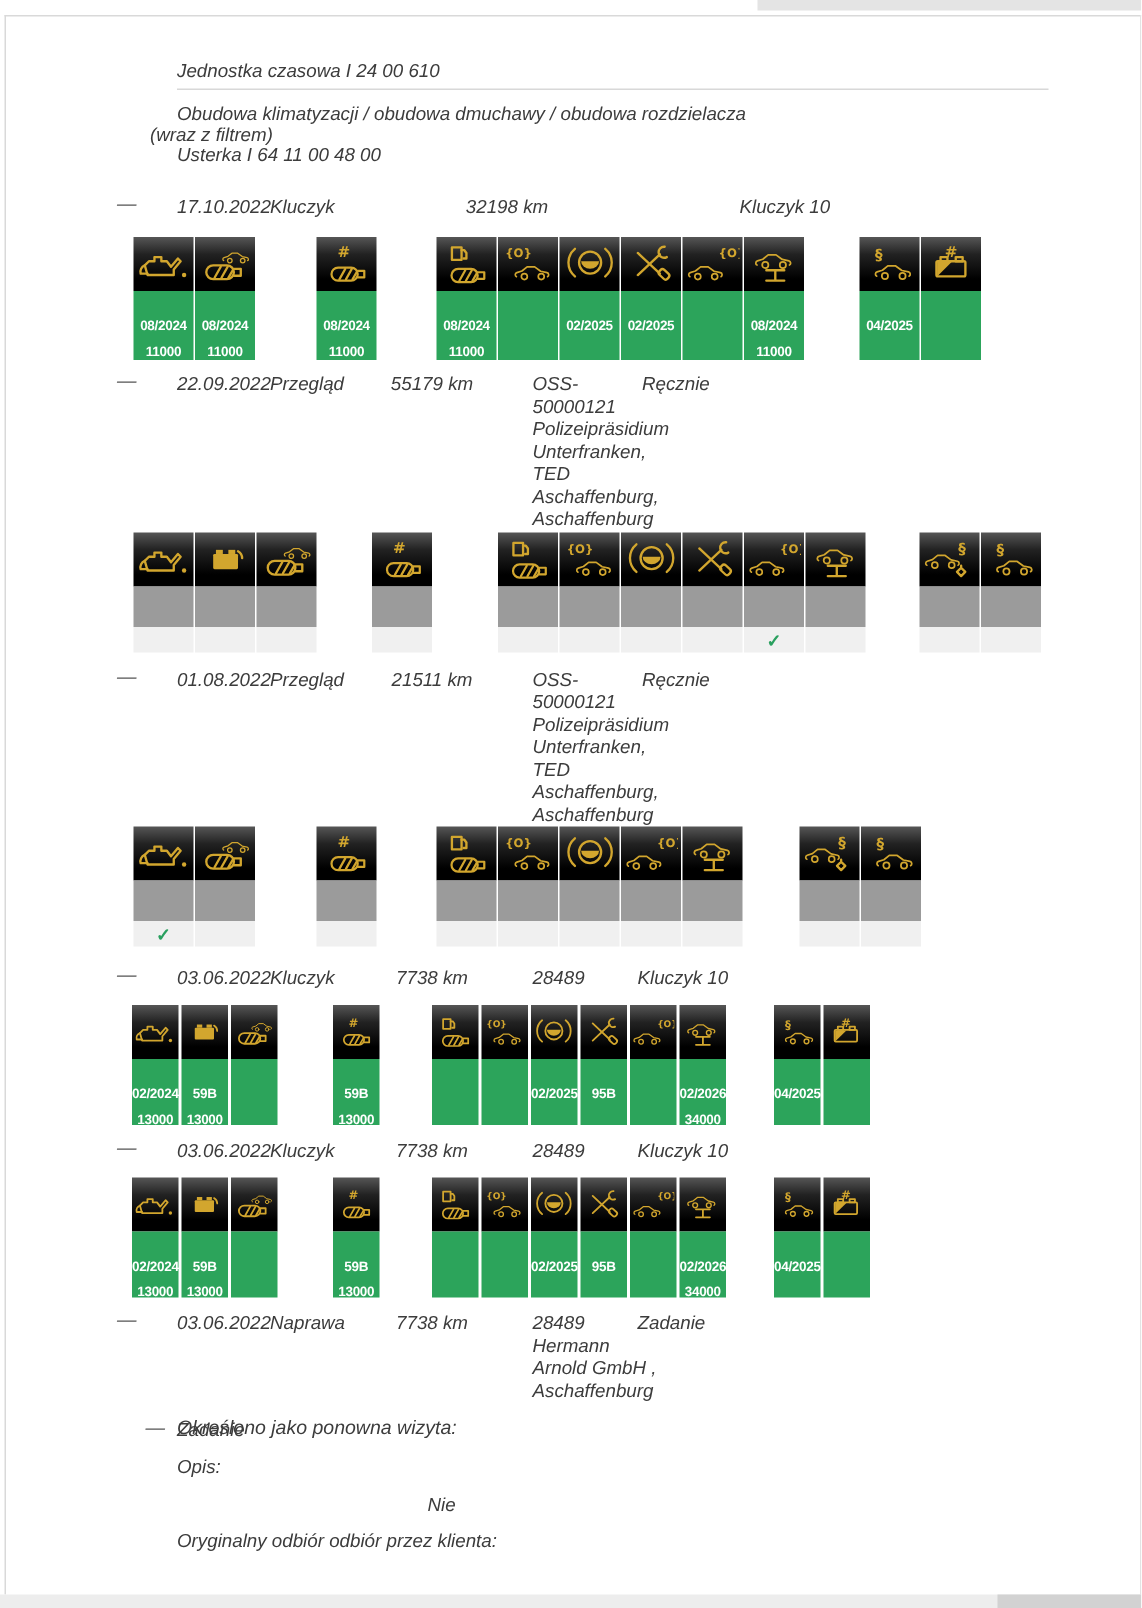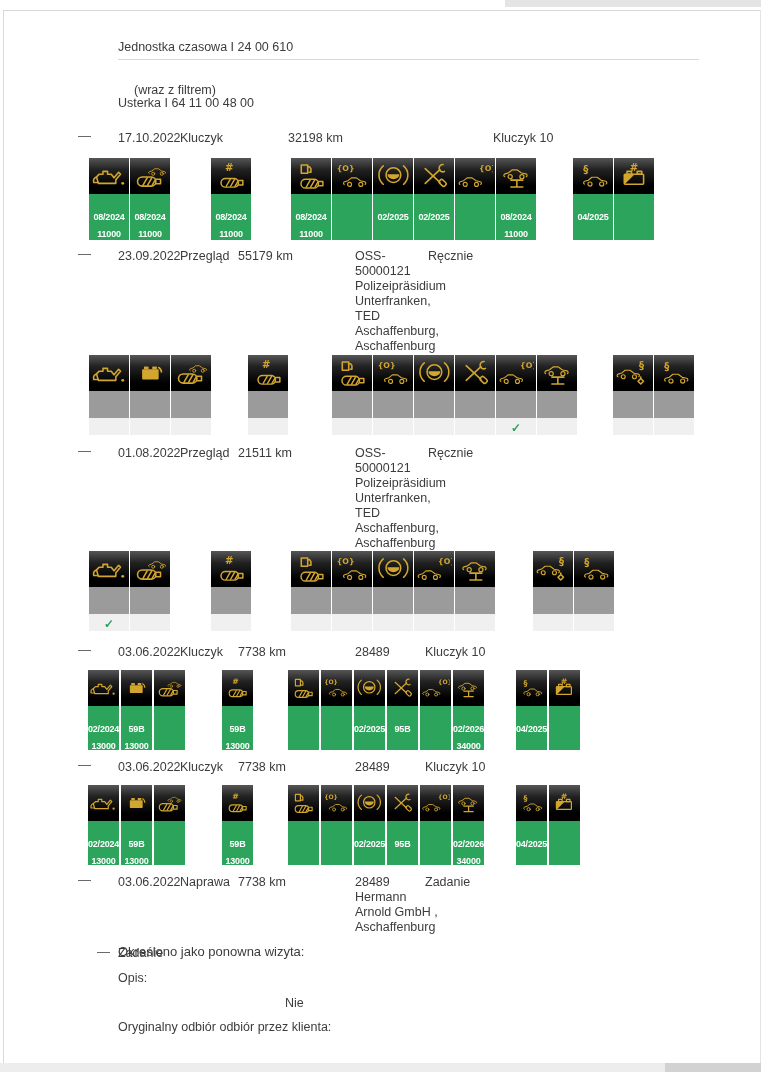--- a/index.html
+++ b/index.html
@@ -1,36 +1,36 @@
 <!DOCTYPE html>
 <html><head>
 <meta charset="utf-8">
 <style>
   html,body{margin:0;padding:0;background:#fff;}
   #screen{position:relative;width:761px;height:1072px;background:#fff;overflow:hidden;
           font-family:"Liberation Sans",sans-serif;color:#3c3c3c;}
-  .abs{position:absolute;}
+  .abs{position:absolute;font-style:italic;}
   
   .frame-top-line{left:3px;top:10px;width:758px;height:1px;background:#d9d9d9;}
   .frame-left-line{left:3px;top:10px;width:1px;height:1053px;background:#d9d9d9;}
   .frame-right-line{left:760px;top:10px;width:1px;height:1053px;background:#e3e3e3;}
   .frame-topright-bar{left:505px;top:0;width:256px;height:7px;background:#e4e4e4;}
   .bottom-strip{left:0;top:1063px;width:761px;height:9px;background:#ededed;}
   .scroll-thumb{left:665px;top:1063px;width:96px;height:9px;background:#d2d2d2;}
   
   .doc-title{left:118px;top:40px;font-size:12.5px;}
   .doc-sep{left:118px;top:59px;width:581px;height:1px;background:#d8d8d8;}
   .doc-l1{left:118px;top:69px;font-size:12.5px;}
-  .doc-l2{left:134px;top:83px;font-size:12.5px;}
+  .doc-l2{left:100px;top:83px;font-size:12.5px;}
   .doc-l3{left:118px;top:96px;font-size:12.5px;}
   
   .toggle{width:12px;height:14px;font-size:13px;color:#555;cursor:pointer;}
   .rh{font-size:12.5px;line-height:1.2;white-space:nowrap;}
   .rh-order{white-space:pre-line;width:88px;overflow:visible;}
-  .rh-km{width:100px;text-align:left;}
+  .rh-km{width:100px;text-align:center;}
   
   .cell{position:absolute;}
   .tile{height:36px;background:linear-gradient(180deg,#565656 0%,#222 32%,#000 78%);
         display:flex;align-items:center;justify-content:center;}
   .tile svg{width:92%;height:30px;}
   .val{position:relative;width:100%;}
   .val.green{background:#2ca45b;}
   .vl{position:absolute;width:100%;text-align:center;color:#fff;font-size:9px;font-weight:bold;
       letter-spacing:-0.2px;}
   .vl1{top:3px;margin-top:32px;} .vl2{top:18px;}
@@ -136,20 +136,21 @@
 
   <div class="abs frame-topright-bar"></div>
   <div class="abs frame-top-line"></div>
   <div class="abs frame-left-line"></div>
   <div class="abs frame-right-line"></div>
   <div class="abs bottom-strip"></div>
   <div class="abs scroll-thumb"></div>
 
   <div class="abs doc-title">Jednostka czasowa I 24 00 610</div>
   <div class="abs doc-sep"></div>
+  <div class="abs doc-l1">Obudowa klimatyzacji / obudowa dmuchawy / obudowa rozdzielacza</div>
   <div class="abs doc-l2">(wraz z filtrem)</div>
   <div class="abs doc-l3">Usterka I 64 11 00 48 00</div>
 
   <div id="rows">
       <div>
         <div class="abs toggle" style="left: 78px; top: 128px;">—</div>
         <div class="abs rh" style="left: 118px; top: 131px;">17.10.2022</div>
         <div class="abs rh" style="left: 180px; top: 131px;">Kluczyk</div>
         <div class="abs rh rh-km" style="left: 288px; top: 131px;">32198 km</div>
         <div class="abs rh" style="left: 493px; top: 131px;">Kluczyk 10</div>
@@ -270,21 +271,21 @@
             </svg>
           </div>
           <div class="val green" style="height: 46px;">
             <div class="vl vl1"></div>
             <div class="vl vl2"></div>
           </div>
         </div>
       </div>
       <div>
         <div class="abs toggle" style="left: 78px; top: 246px;">—</div>
-        <div class="abs rh" style="left: 118px; top: 249px;">23.09.2022</div>
+        <div class="abs rh" style="left: 118px; top: 249px;">22.09.2022</div>
         <div class="abs rh" style="left: 180px; top: 249px;">Przegląd</div>
         <div class="abs rh rh-km" style="left: 238px; top: 249px;">55179 km</div>
         <div class="abs rh rh-order" style="left: 355px; top: 249px; white-space: pre-line;">OSS-
 50000121
 Polizeipräsidium
 Unterfranken,
 TED
 Aschaffenburg,
 Aschaffenburg</div>
         <div class="abs rh" style="left: 428px; top: 249px;">Ręcznie</div>

